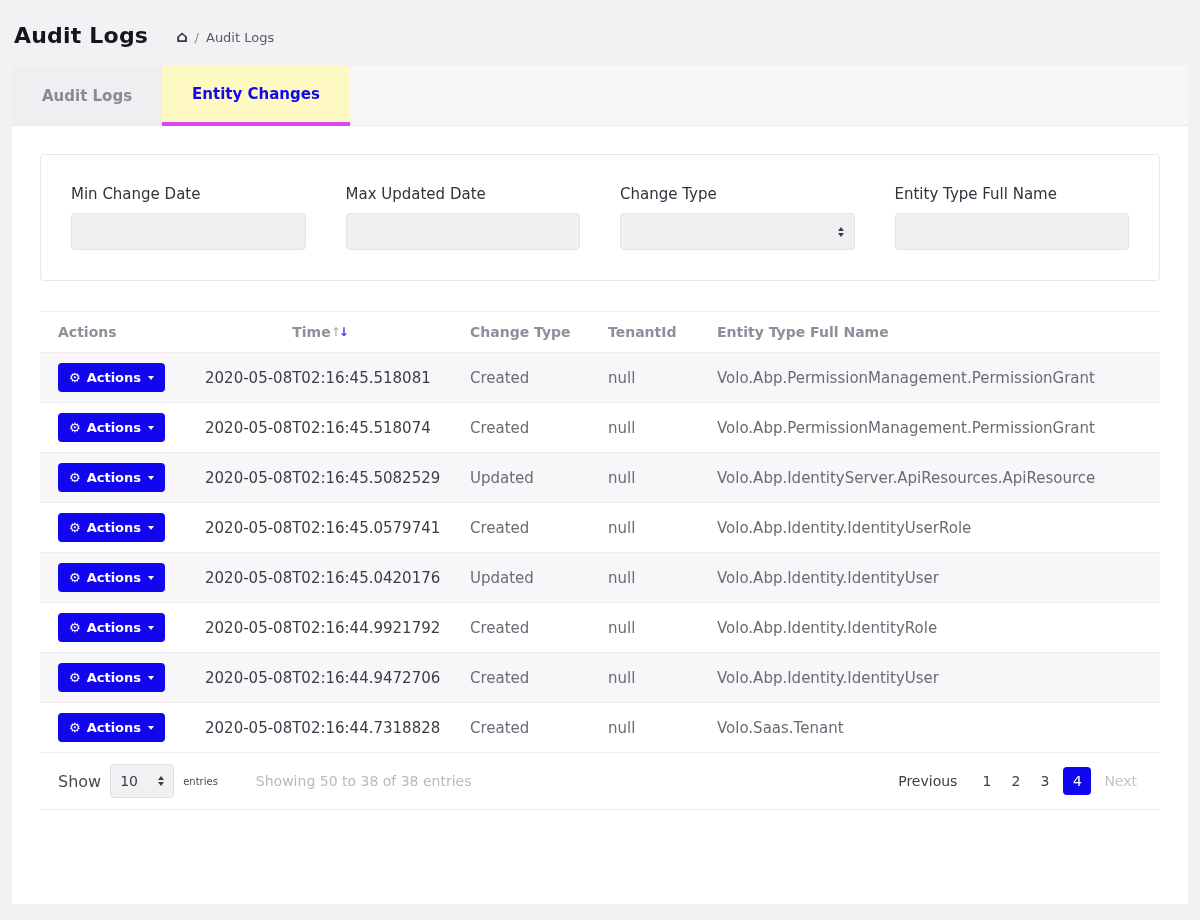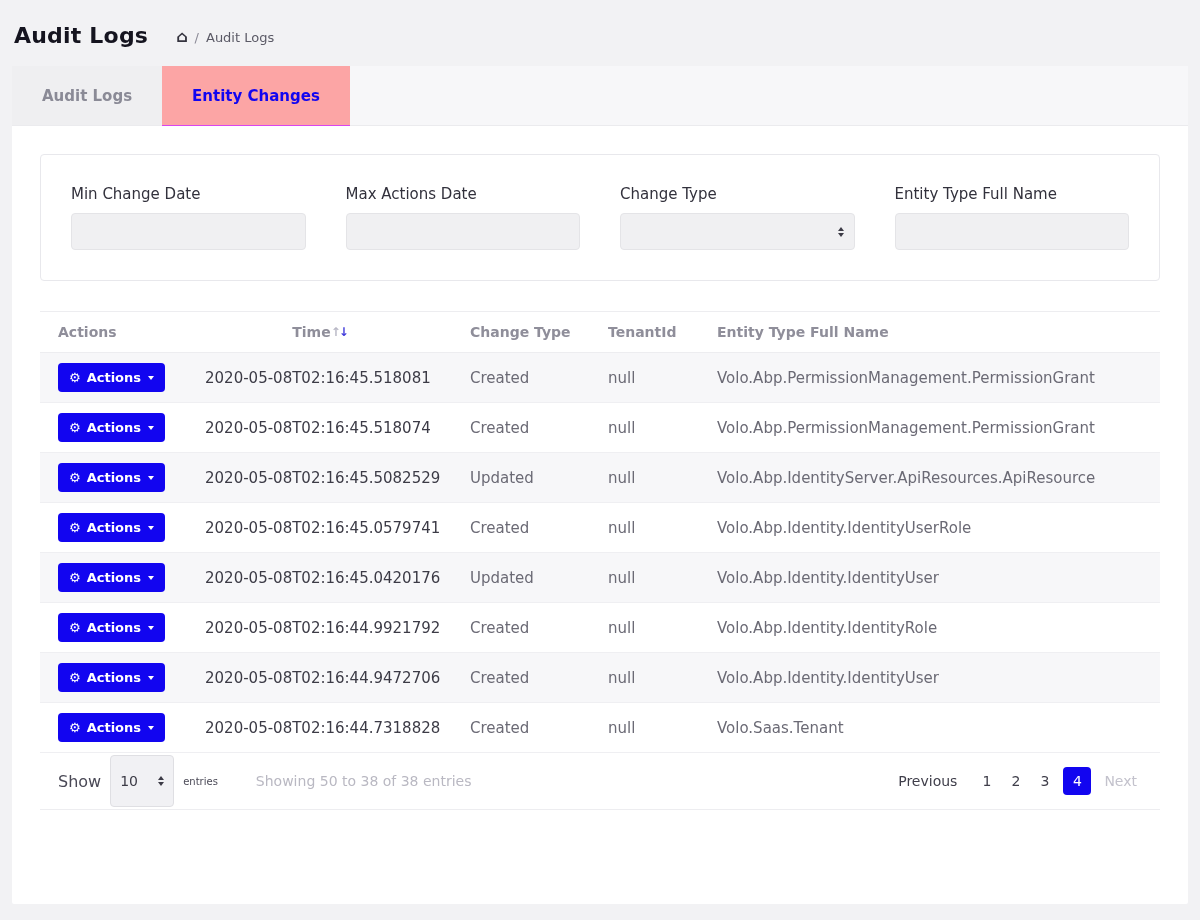--- a/index.html
+++ b/index.html
@@ -55,24 +55,24 @@
     align-items: center;
     justify-content: center;
     padding: 0 30px;
     font-size: 15px;
     font-weight: bold;
     color: #8a8a96;
     cursor: pointer;
     background: #efeff1;
   }
   .tab.active {
-    background: #fca5a5;
+    background: #fef9c3;
     color: #1205f0;
     margin-bottom: -1px;
-    border-bottom: 1px solid #d946ef;
+    border-bottom: 4px solid #d946ef;
   }
   .tabbar .spacer { flex: 1; background: #f7f7f9; }
 
   .content { padding: 28px; }
 
   
   .filter-card {
     border: 1px solid #e8e8ec;
     border-radius: 4px;
     padding: 30px;
@@ -191,21 +191,21 @@
     padding: 11px 18px;
     border-bottom: 1px solid #ededf0;
     height: 57px;
   }
   .show-label { font-size: 16px; color: #4a4956; margin-right: 9px; }
   .show-select {
     display: inline-flex;
     align-items: center;
     justify-content: space-between;
     width: 64px;
-    height: 52px;
+    height: 34px;
     background: #f1f1f4;
     border: 1px solid #dfdfe3;
     border-radius: 4px;
     padding: 0 9px;
     font-size: 14px;
     color: #3c3b46;
     cursor: pointer;
   }
   .entries-label { font-size: 10px; color: #4a4956; margin-left: 9px; }
   .showing-text { font-size: 14px; color: #b9b8c2; margin-left: 38px; }
@@ -252,21 +252,21 @@
 
   <div class="content">
 
     <div class="filter-card">
       <div class="filter-grid">
         <div class="field">
           <label>Min Change Date</label>
           <input class="text-input" type="text" value="" style="">
         </div>
         <div class="field">
-          <label>Max Actions Date</label>
+          <label>Max Updated Date</label>
           <input class="text-input" type="text" value="" style="">
         </div>
         <div class="field">
           <label>Change Type</label>
           <div class="select-input">
             <span class="updown">
                 <span class="tri-up"></span>
                 <span class="tri-down"></span>
               </span>
           </div>

